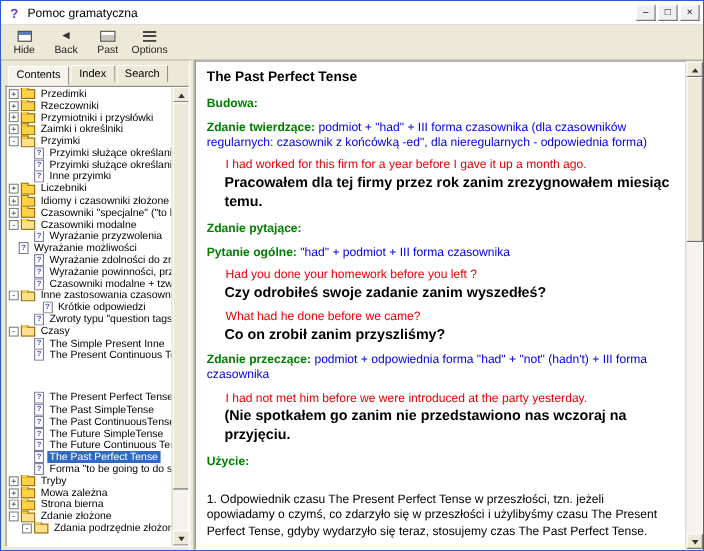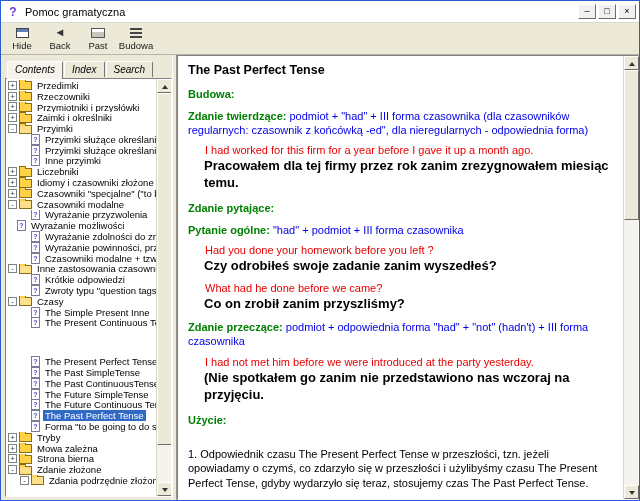--- a/index.html
+++ b/index.html
@@ -23,21 +23,21 @@
   .ic-print { width:14px; height:10px; border:1px solid #555; background:linear-gradient(#fff 0 3px,#c9c6bc 3px 100%); }
   .ic-options { width:12px; height:10px; background:repeating-linear-gradient(#444 0 2px,transparent 2px 4px); }
 
   
   .main { flex:1; display:flex; min-height:0; }
   .left-pane { width:171px; flex:0 0 171px; display:flex; flex-direction:column; padding:3px 0 3px 4px; }
   .splitter { width:5px; flex:0 0 5px; background:#ece9d8; border-left:1px solid #fff; border-right:1px solid #9a968a; }
   .content-pane { flex:1; background:#fff; position:relative; border:1px solid; border-color:#808080 #fff #fff #808080; min-width:0; display:flex; }
 
   
-  .tabstrip { display:flex; align-items:center; height:20px; flex:0 0 20px; padding-left:2px;font-style:italic; }
+  .tabstrip { display:flex; align-items:flex-start; height:20px; flex:0 0 20px; padding-left:2px; }
   .tab { font-size:10px; padding:2px 7px 2px; background:#ece9d8; border:1px solid; border-color:#fff #777 #777 #fff; border-bottom:none; border-radius:2px 2px 0 0; margin-right:1px; color:#000; position:relative; top:1px; }
   .tab.active { background:#f5f3ec; padding-bottom:4px; top:2px; z-index:2; border-color:#fff #777 transparent #fff; }
 
   
   .tree-box { flex:1; background:#fff; border:1px solid; border-color:#808080 #fff #fff #808080; position:relative; overflow:hidden; }
   .tree { position:absolute; left:0; top:1px; right:15px; bottom:0; overflow:hidden; }
   .trow { height:10.8px; display:flex; align-items:center; white-space:nowrap; overflow:hidden; font-size:9.5px; color:#000; }
   .exp { width:9px; height:9px; flex:0 0 9px; border:1px solid #808080; background:#fff; font-size:8px; line-height:7px; text-align:center; margin-right:2px; color:#333; }
   .expsp { width:11px; flex:0 0 11px; }
   .ico-folder { position:relative; width:13px; height:9px; flex:0 0 13px; background:#ffd145; border:1px solid #8a6d1a; margin:1px 3px 0 0; }
@@ -100,21 +100,21 @@
     <div class="tbtn">
       <span class="icn">
           <span class="ic-print"></span>
         </span>
       <span>Past</span>
     </div>
     <div class="tbtn">
       <span class="icn">
           <span class="ic-options"></span>
         </span>
-      <span>Budowa</span>
+      <span>Options</span>
     </div>
   </div>
 
   <div class="main">
 
     <div class="left-pane">
       <div class="tabstrip">
         <span class="tab active">Contents</span>
         <span class="tab">Index</span>
         <span class="tab">Search</span>
@@ -204,21 +204,21 @@
             <div class="trow" style="padding-left: 14px;">
               <span class="expsp"></span>
               <span class="ico-page">?</span>
               <span class="tlabel">Czasowniki modalne + tzw. Perfect Infinitive</span>
             </div>
             <div class="trow" style="padding-left: 2px;">
               <span class="exp">-</span>
               <span class="ico-folder open"></span>
               <span class="tlabel">Inne zastosowania czasowników modalnych</span>
             </div>
-            <div class="trow" style="padding-left: 14px;">
+            <div class="trow" style=" justify-content: center;">
               <span class="expsp"></span>
               <span class="ico-page">?</span>
               <span class="tlabel">Krótkie odpowiedzi</span>
             </div>
             <div class="trow" style="padding-left: 14px;">
               <span class="expsp"></span>
               <span class="ico-page">?</span>
               <span class="tlabel">Zwroty typu "question tags"</span>
             </div>
             <div class="trow" style="padding-left: 2px;">

